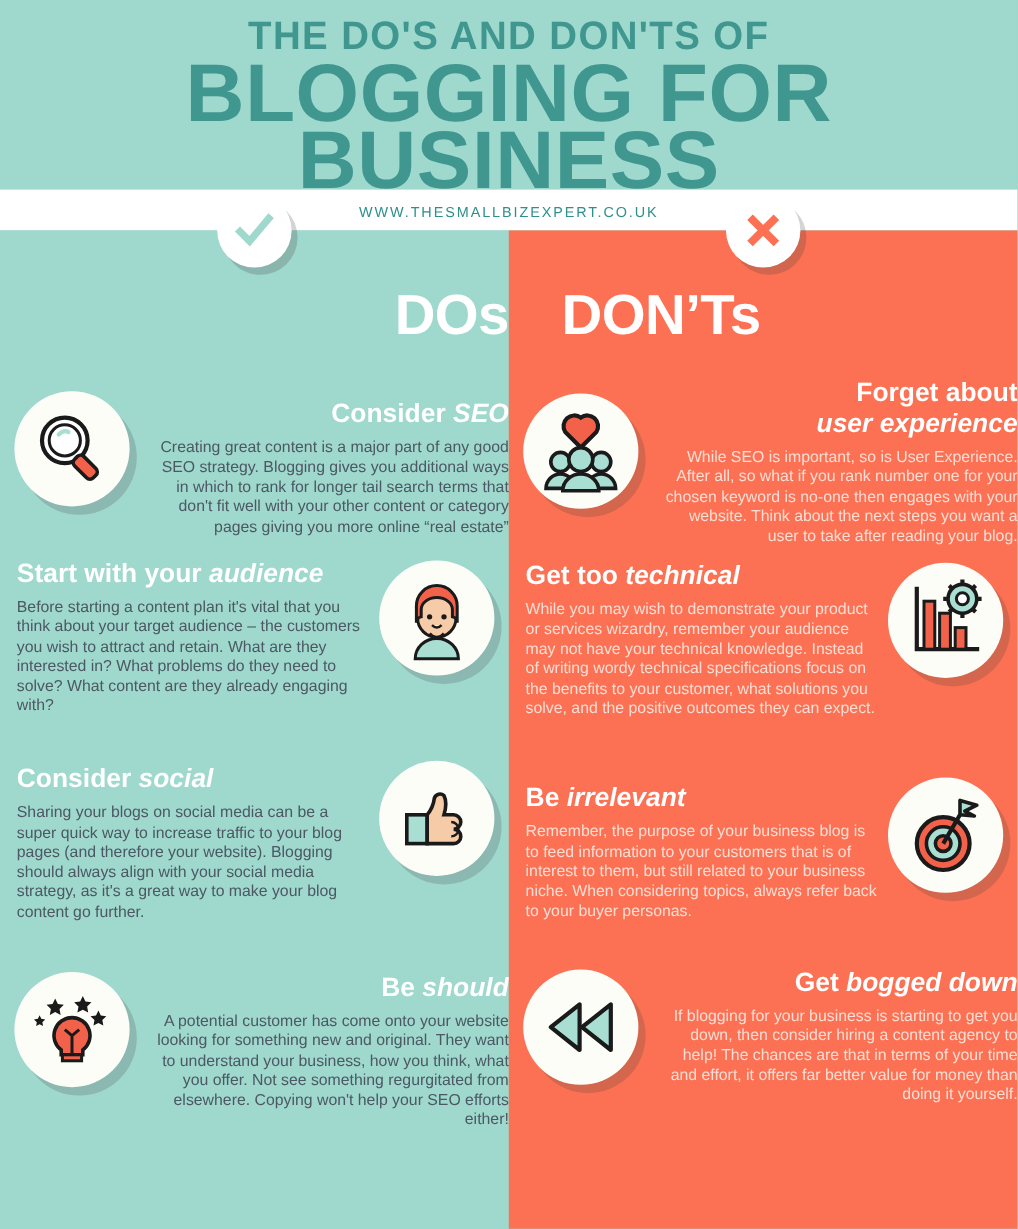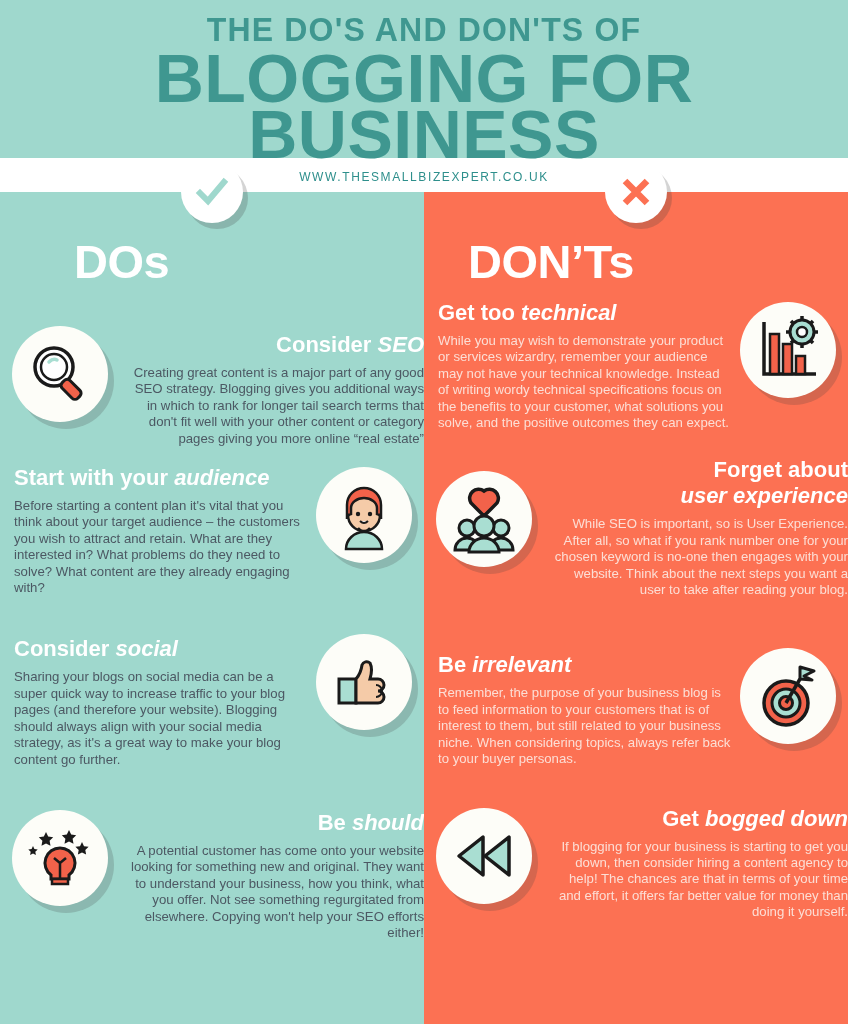--- a/index.html
+++ b/index.html
@@ -69,21 +69,21 @@
 
   
   .col-head {
     color:#ffffff;
     font-size:47px;
     font-weight:bold;
     line-height:52px;
     padding-top:44px;
     letter-spacing:-0.5px;
   }
-  .col-do  .col-head { text-align:left;  padding-left:74px; }
+  .col-do  .col-head { text-align:right;  padding-left:74px; }
   .col-dont .col-head { text-align:left; padding-left:44px; }
 
   
   .block { position:relative; padding:0 14px; }
   .block h3 {
     color:#ffffff;
     font-size:22px;
     font-weight:bold;
     line-height:26px;
     margin-bottom:7px;
@@ -220,20 +220,38 @@
 
   <div class="col col-dont">
 
     <div class="badge">
       <svg width="32" height="32" viewBox="0 0 32 32">
         <path d="M5 5 L27 27 M27 5 L5 27" stroke="#fc7153" stroke-width="6.5" stroke-linecap="butt"></path>
       </svg>
     </div>
 
     <div class="col-head">DON’Ts</div>
+
+    <div class="block d2">
+      <div class="icon-circle ic-left" style="top:14px;">
+        <svg width="70" height="70" viewBox="0 0 70 70">
+          <path d="M35 26 L22 13 a9 9 0 0 1 13 -12 a9 9 0 0 1 13 12 z" transform="translate(0,6)" fill="#f2624a" stroke="#1a1a1a" stroke-width="3.5"></path>
+          <circle cx="18" cy="44" r="8" fill="#a9ded2" stroke="#1a1a1a" stroke-width="3"></circle>
+          <path d="M6 66 a12 12 0 0 1 24 0 z" fill="#a9ded2" stroke="#1a1a1a" stroke-width="3"></path>
+          <circle cx="52" cy="44" r="8" fill="#a9ded2" stroke="#1a1a1a" stroke-width="3"></circle>
+          <path d="M40 66 a12 12 0 0 1 24 0 z" fill="#a9ded2" stroke="#1a1a1a" stroke-width="3"></path>
+          <circle cx="35" cy="42" r="10" fill="#a9ded2" stroke="#1a1a1a" stroke-width="3"></circle>
+          <path d="M20 68 a15 14 0 0 1 30 0 z" fill="#a9ded2" stroke="#1a1a1a" stroke-width="3"></path>
+        </svg>
+      </div>
+      <div class="tw-r text-right">
+        <h3><span>Forget about</span><br><em>user experience</em></h3>
+        <p>While SEO is important, so is User Experience. After all, so what if you rank number one for your chosen keyword is no-one then engages with your website. Think about the next steps you want a user to take after reading your blog.</p>
+      </div>
+    </div>
 
     <div class="block d1">
       <div class="icon-circle ic-right" style="top:2px;">
         <svg width="72" height="72" viewBox="0 0 72 72">
           <path d="M12 8 L12 60 L64 60" stroke="#1a1a1a" stroke-width="3.5" fill="none"></path>
           <rect x="18" y="20" width="9" height="40" fill="#f2624a" stroke="#1a1a1a" stroke-width="2.5"></rect>
           <rect x="31" y="30" width="9" height="30" fill="#f2624a" stroke="#1a1a1a" stroke-width="2.5"></rect>
           <rect x="44" y="42" width="9" height="18" fill="#f2624a" stroke="#1a1a1a" stroke-width="2.5"></rect>
           <g transform="translate(50,18)">
             <circle cx="0" cy="0" r="12" fill="#a9ded2" stroke="#1a1a1a" stroke-width="3"></circle>
@@ -250,38 +268,20 @@
             </g>
           </g>
         </svg>
       </div>
       <div class="tw-l text-left">
         <h3><span>Get too </span><em>technical</em></h3>
         <p>While you may wish to demonstrate your product or services wizardry, remember your audience may not have your technical knowledge.  Instead of writing wordy technical specifications focus on the benefits to your customer, what solutions you solve, and the positive outcomes they can expect.</p>
       </div>
     </div>
 
-    <div class="block d2">
-      <div class="icon-circle ic-left" style="top:14px;">
-        <svg width="70" height="70" viewBox="0 0 70 70">
-          <path d="M35 26 L22 13 a9 9 0 0 1 13 -12 a9 9 0 0 1 13 12 z" transform="translate(0,6)" fill="#f2624a" stroke="#1a1a1a" stroke-width="3.5"></path>
-          <circle cx="18" cy="44" r="8" fill="#a9ded2" stroke="#1a1a1a" stroke-width="3"></circle>
-          <path d="M6 66 a12 12 0 0 1 24 0 z" fill="#a9ded2" stroke="#1a1a1a" stroke-width="3"></path>
-          <circle cx="52" cy="44" r="8" fill="#a9ded2" stroke="#1a1a1a" stroke-width="3"></circle>
-          <path d="M40 66 a12 12 0 0 1 24 0 z" fill="#a9ded2" stroke="#1a1a1a" stroke-width="3"></path>
-          <circle cx="35" cy="42" r="10" fill="#a9ded2" stroke="#1a1a1a" stroke-width="3"></circle>
-          <path d="M20 68 a15 14 0 0 1 30 0 z" fill="#a9ded2" stroke="#1a1a1a" stroke-width="3"></path>
-        </svg>
-      </div>
-      <div class="tw-r text-right">
-        <h3><span>Forget about</span><br><em>user experience</em></h3>
-        <p>While SEO is important, so is User Experience. After all, so what if you rank number one for your chosen keyword is no-one then engages with your website. Think about the next steps you want a user to take after reading your blog.</p>
-      </div>
-    </div>
-
     <div class="block d3">
       <div class="icon-circle ic-right" style="top:-4px;">
         <svg width="70" height="70" viewBox="0 0 70 70">
           <circle cx="33" cy="42" r="22" fill="#f2624a" stroke="#1a1a1a" stroke-width="3.5"></circle>
           <circle cx="33" cy="42" r="14" fill="#a9ded2" stroke="#1a1a1a" stroke-width="3"></circle>
           <circle cx="33" cy="42" r="6.5" fill="#f2624a" stroke="#1a1a1a" stroke-width="3"></circle>
           <path d="M33 42 L47 18" stroke="#1a1a1a" stroke-width="3.5" fill="none"></path>
           <path d="M47 18 l0 -12 l14 4 l-10 5 l8 4 z" fill="#a9ded2" stroke="#1a1a1a" stroke-width="3" stroke-linejoin="round"></path>
         </svg>
       </div>

